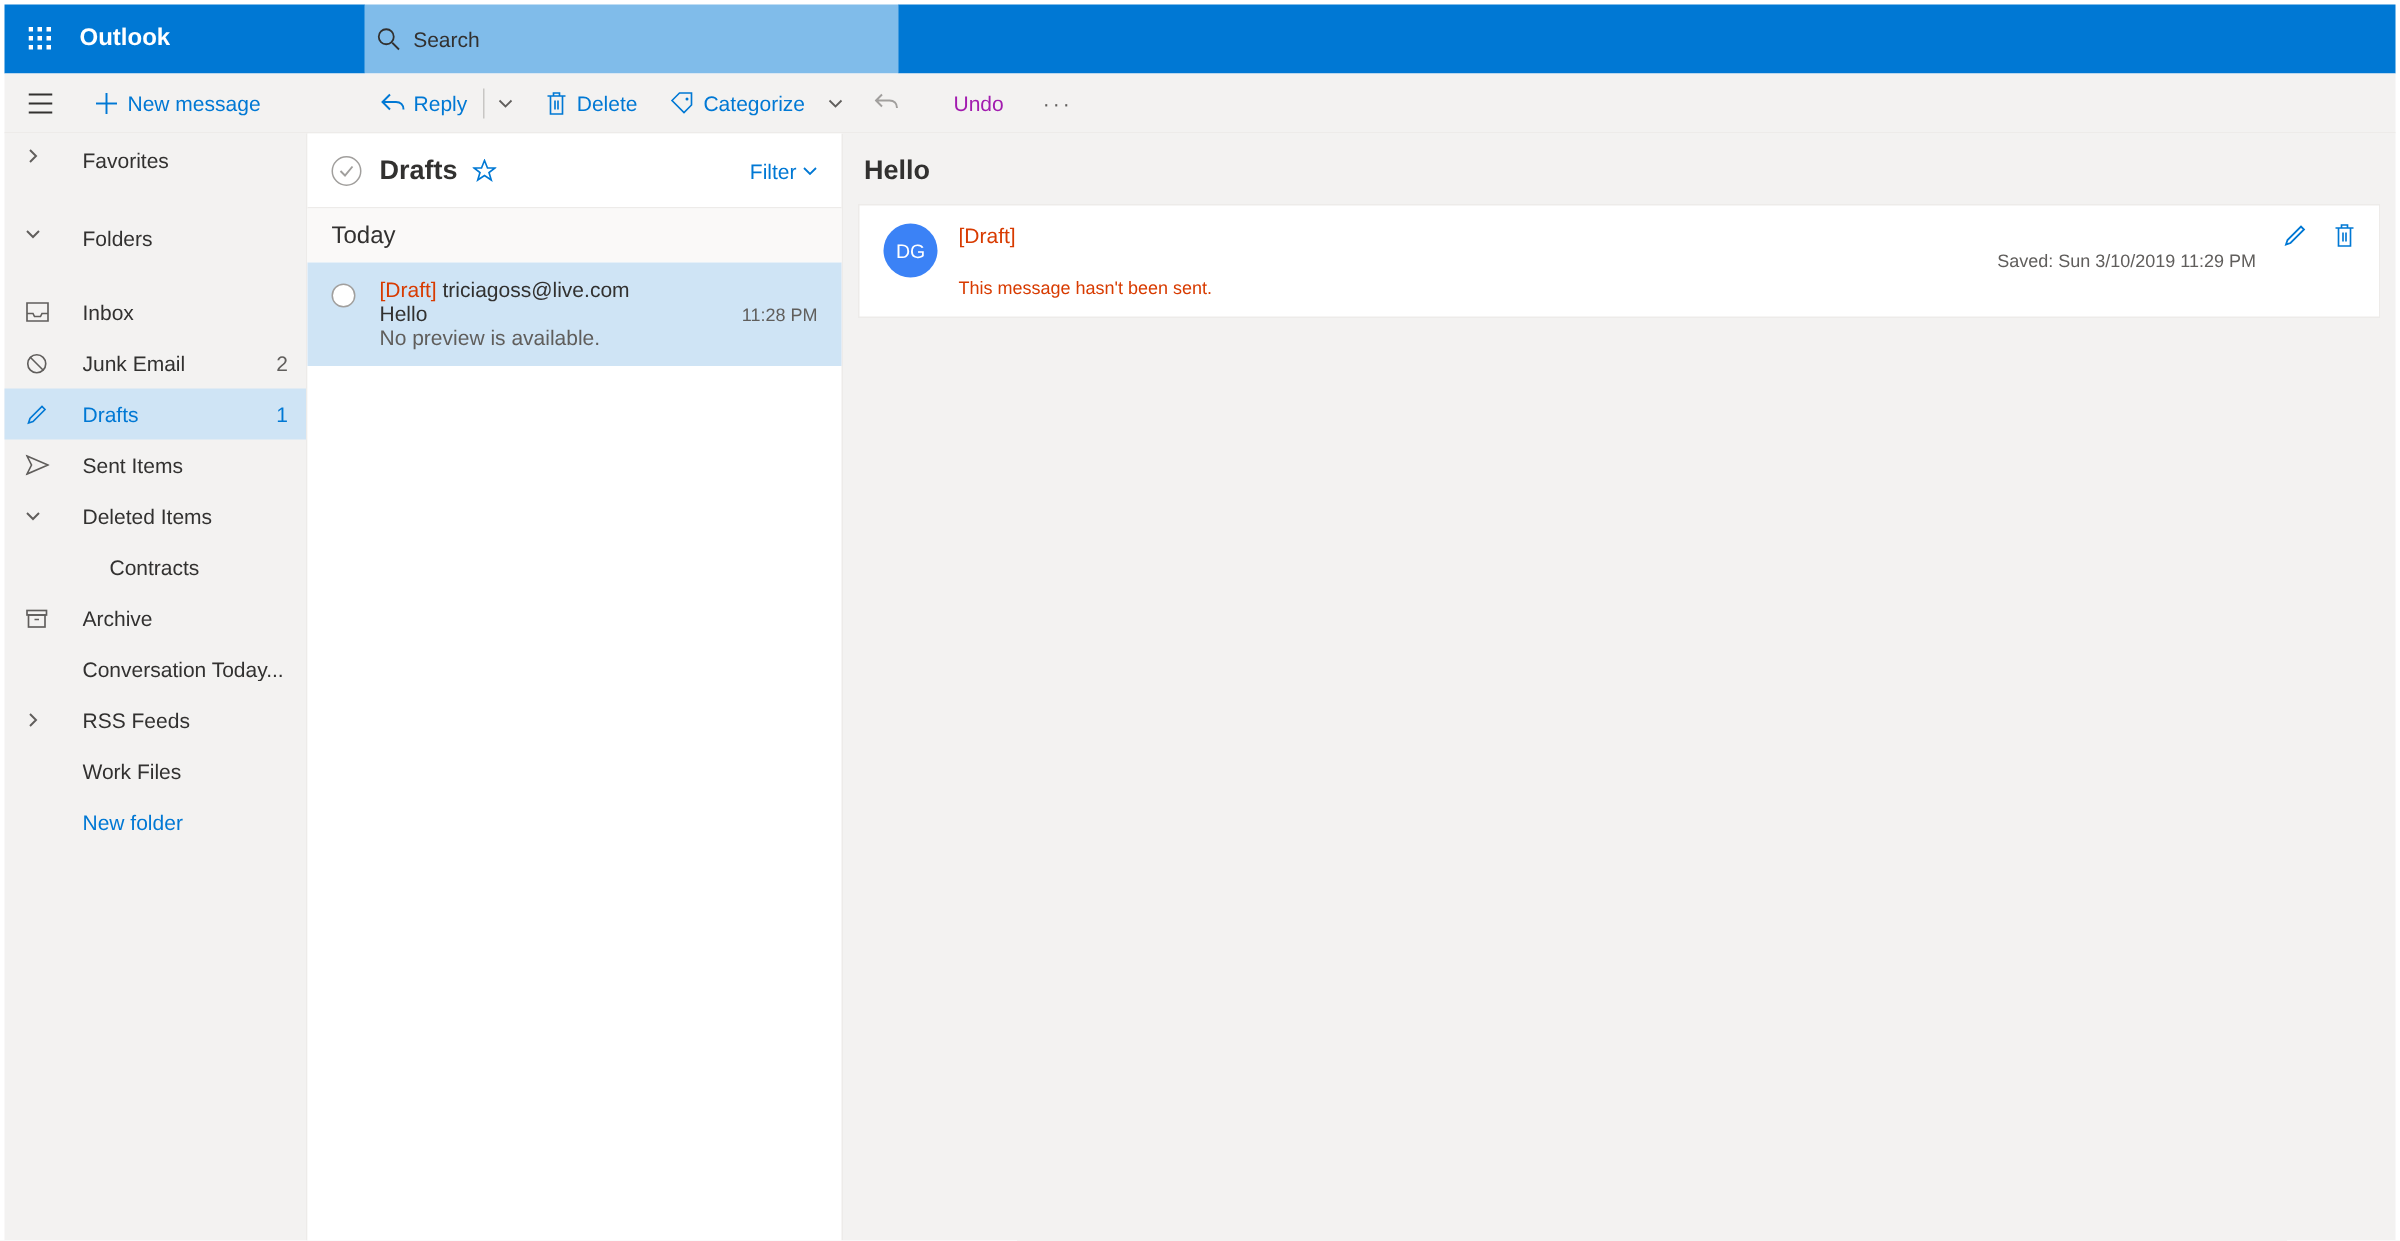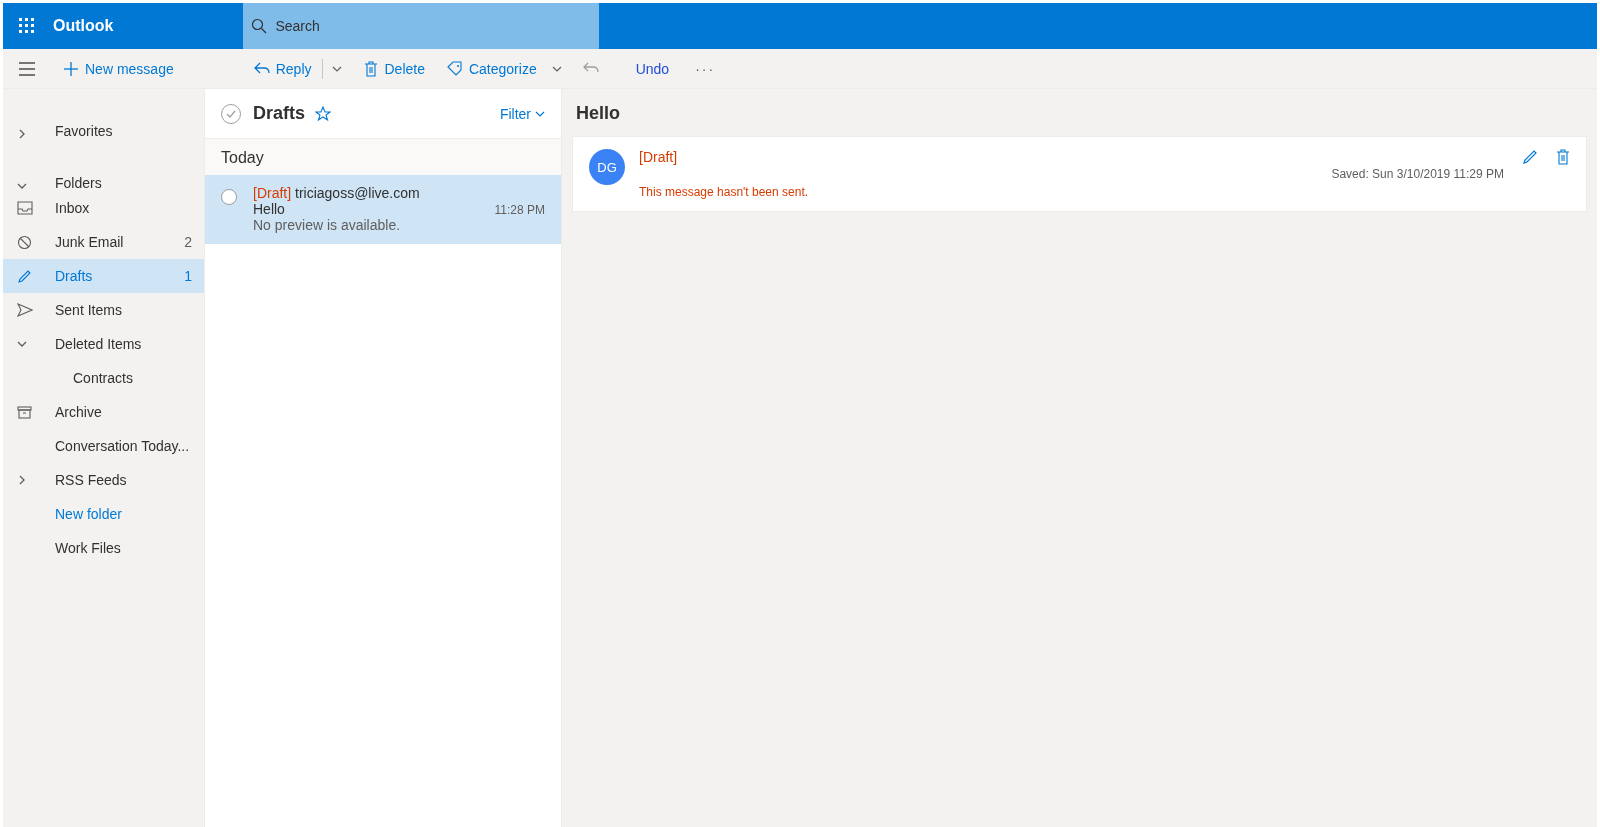--- a/index.html
+++ b/index.html
@@ -9,29 +9,29 @@
 .waffle { width: 48px; height:46px; display:flex; align-items:center; justify-content:center; cursor:pointer;}
 .app-name { font-weight:600; font-size:16px; margin-left: 2px; margin-right: 32px;}
 .search-wrap { margin-left: 98px; }
 .search-box { display:flex; align-items:center; background: rgba(255,255,255,0.5); width: 356px; height: 48px; border-radius: 2px; }
 .search-box .sicon { width:32px; display:flex; align-items:center; justify-content:center; color:#323130;}
 .search-box input { border:none; background:transparent; font-size:14px; color:#323130; outline:none; flex:1;}
 .search-box input::placeholder{color:#323130;}
 .cmdbar { height: 40px; background: #f3f2f1; border-bottom: 1px solid #edebe9; display:flex; align-items:center;text-align:right;}
 .hamburger { width: 48px; height:40px; display:flex; align-items:center; justify-content:center; color:#323130; cursor:pointer;}
 .cmdbtn { display:flex; align-items:center; height:40px; padding: 0 8px; color:#0078d4; cursor:pointer; font-size:14px; gap:6px;}
-.cmdbtn.disabled { color:#1d4ed8; cursor:default;gap:37px;}
+.cmdbtn.disabled { color:#a21caf; cursor:default;gap:37px;}
 .cmdbtn .icn { display:flex; align-items:center; justify-content:center; width:16px; height:16px;}
 .newmsg { margin-left: 4px; padding-right: 16px;}
 .divider-v { width:1px; height:20px; background:#c8c6c4; margin: 0 2px;}
 .chev { width:24px; display:flex; align-items:center; justify-content:center; color:#605e5c; cursor:pointer;}
 .spacer-cmd { width: 56px;}
 .mainrow { flex:1; display:flex; min-height:0;}
 .sidebar { width: 202px; background:#f3f2f1; border-right:1px solid #edebe9; display:flex; flex-direction:column; padding-top: 10px;}
-.sb-section { height: 40px; display:flex; align-items:flex-end; padding-left: 14px; cursor:pointer; color:#323130; font-size:14px;}
+.sb-section { height: 40px; display:flex; align-items:flex-start; padding-left: 14px; cursor:pointer; color:#323130; font-size:14px;}
 .sb-section .sicn{ width: 24px; display:flex; align-items:center;}
 .sb-section .lbl{ margin-left: 14px;}
 .sb-gap{height:12px;}
 .sb-item { height:34px; display:flex; align-items:center; padding:0 12px 0 14px; cursor:pointer; color:#323130; font-size:14px; }
 .sb-item .sicn{ width:24px; display:flex; align-items:center; justify-content:flex-start; color:#605e5c;}
 .sb-item .lbl{ margin-left:14px; flex:1; white-space:nowrap; overflow:hidden; text-overflow:ellipsis;}
 .sb-item .cnt{ font-size:14px; color:#605e5c;}
 .sb-item.active{ background:#cfe4f5; color:#0078d4;}
 .sb-item.active .sicn{ color:#0078d4;}
 .sb-item.active .cnt{ color:#0078d4;}
@@ -253,27 +253,27 @@
         <span class="lbl">Conversation Today...</span>
       </div>
       <div class="sb-item">
         <span class="sicn">
             <svg width="10" height="10" viewBox="0 0 10 10">
               <path d="M3 1 L7 5 L3 9" stroke="#605e5c" stroke-width="1.3" fill="none"></path>
             </svg>
           </span>
         <span class="lbl">RSS Feeds</span>
       </div>
+      <div class="sb-item">
+        <span class="sicn"></span>
+        <span class="lbl">Work Files</span>
+      </div>
       <div class="sb-item link">
         <span class="sicn"></span>
         <span class="lbl">New folder</span>
-      </div>
-      <div class="sb-item">
-        <span class="sicn"></span>
-        <span class="lbl">Work Files</span>
       </div>
     </div>
 
     <div class="listpane">
       <div class="lp-header">
         <span class="selcirc">
           <svg width="10" height="8" viewBox="0 0 10 8">
               <path d="M1 4 L4 7 L9 1" stroke="#a19f9d" stroke-width="1.3" fill="none"></path>
             </svg>
         </span>

